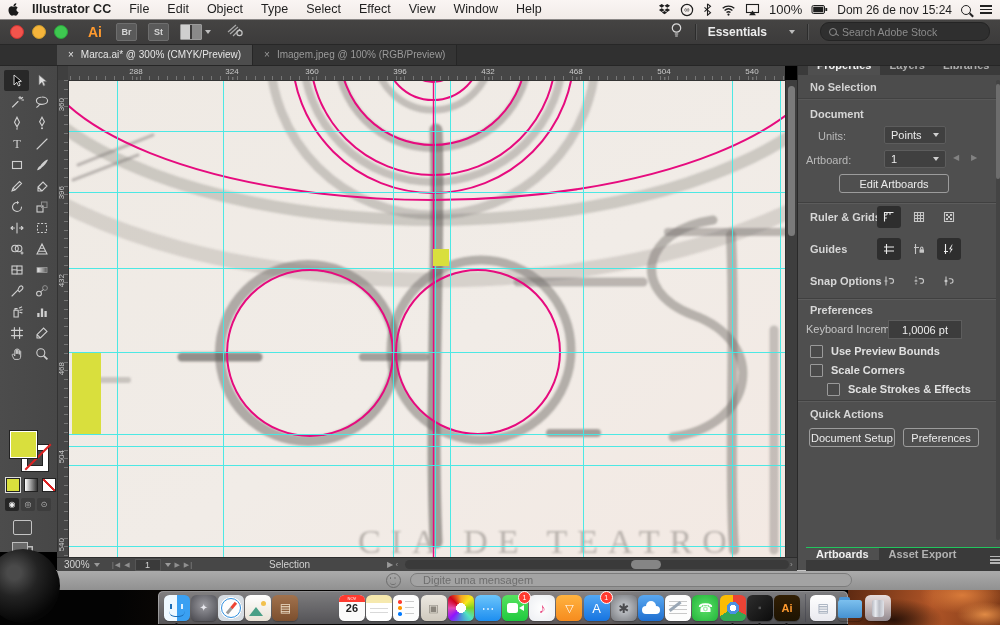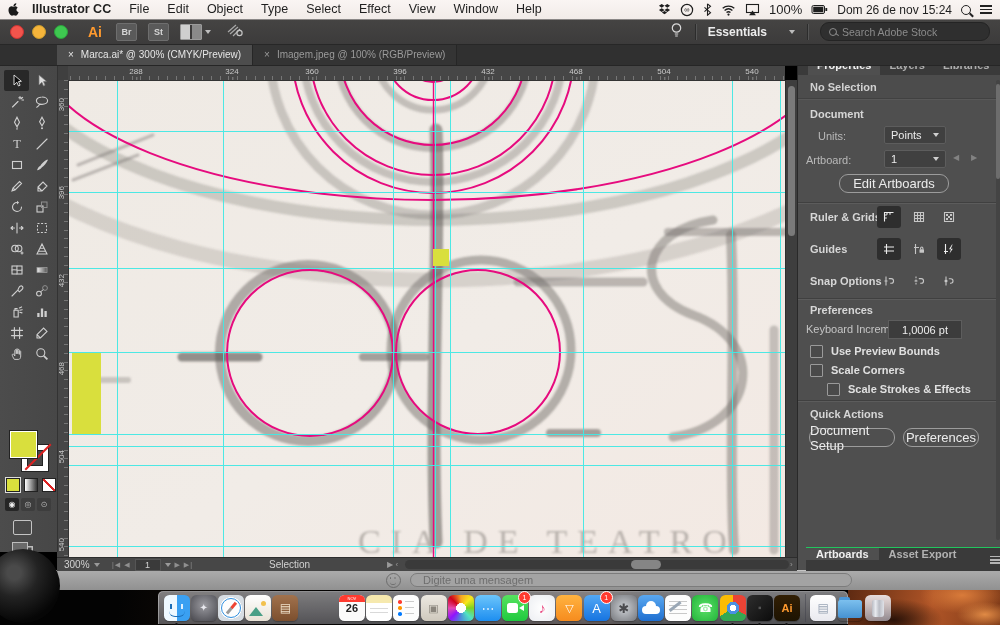--- a/index.html
+++ b/index.html
@@ -82,21 +82,21 @@
   
   #panel{left:797px;top:44px;width:203px;height:526px;background:#4f4f4f;border-left:1px solid #292929;z-index:35;font-size:11px;color:#c9c9c9}
   #ptabbar{position:absolute;left:0;top:0;width:100%;height:31px;background:#3a3a3a;display:flex;align-items:flex-end;padding-left:10px;box-sizing:border-box}
   .ptab{padding:4px 9px;font-size:11px;font-weight:700;color:#aeaeae}
   .ptab.active{background:#4f4f4f;color:#f1f1f1;border-radius:2px 2px 0 0}
   #nosel{position:absolute;left:0;top:31px;width:100%;height:24px;background:#4c4c4c;border-bottom:1px solid #414141;box-shadow:0 1px 0 #585858;display:flex;align-items:center;padding-left:12px;box-sizing:border-box;color:#d2d2d2;font-weight:700}
   .plabel{position:absolute;color:#d6d6d6;font-weight:700}
   .pfield-label{position:absolute;color:#b9b9b9;text-align:left}
   .pselect{position:absolute;height:18px;background:#404040;border:1px solid #5d5d5d;border-radius:2px;display:flex;align-items:center;justify-content:space-between;padding:0 6px;color:#ececec;box-sizing:border-box}
   .pdiv{position:absolute;left:0;width:100%;height:1px;background:#404040;box-shadow:0 1px 0 #5c5c5c}
-  .pbtn{position:absolute;height:19px;border:1px solid #9c9c9c;border-radius:9px;color:#ececec;display:flex;align-items:center;justify-content:center;font-size:13px;background:transparent;box-sizing:border-box}
+  .pbtn{position:absolute;height:19px;border:1px solid #9c9c9c;border-radius:3px;color:#ececec;display:flex;align-items:center;justify-content:center;font-size:11px;background:transparent;box-sizing:border-box}
   .tgl{position:absolute;width:24px;height:22px;border-radius:3px;display:flex;align-items:center;justify-content:center;color:#c6c6c6}
   .tgl.active{background:#2e2e2e;color:#ededed}
   .cbrow{position:absolute;left:12px;display:flex;align-items:center;gap:8px;height:12px}
   .cbox{width:11px;height:11px;border:1px solid #9a9a9a;border-radius:1px;background:#4a4a4a}
   .cblabel{font-weight:700;color:#e0e0e0;white-space:nowrap}
   #kfield{position:absolute;left:90px;top:276px;width:72px;height:17px;background:#3c3c3c;border:1px solid #5d5d5d;color:#efefef;display:flex;align-items:center;justify-content:center}
   #pbottom{position:absolute;left:8px;top:503px;width:100%;height:23px;background:#3a3a3a;border-top:1px solid #22c55e;display:flex;align-items:flex-start}
   .pbtab{display:flex;align-items:center;padding:0 10px;font-weight:700;color:#b2b2b2;font-size:11px}
   .pbtab.active{background:#4f4f4f;color:#f0f0f0}
   #pburger{margin-left:auto;align-self:center;margin-right:8px;width:11px;height:8px;background:repeating-linear-gradient(180deg,#b5b5b5 0 1.4px,transparent 1.4px 3.2px)}

